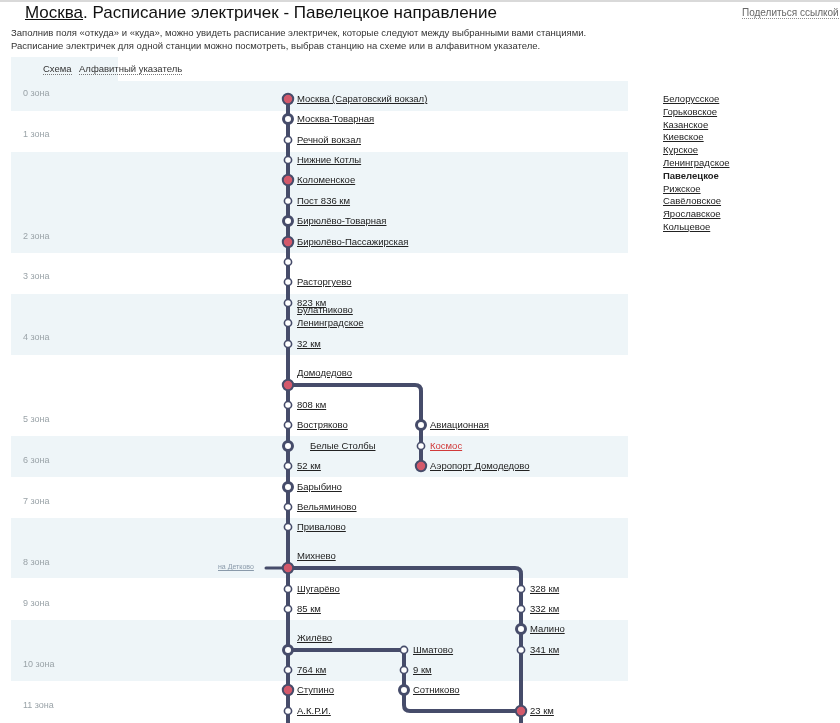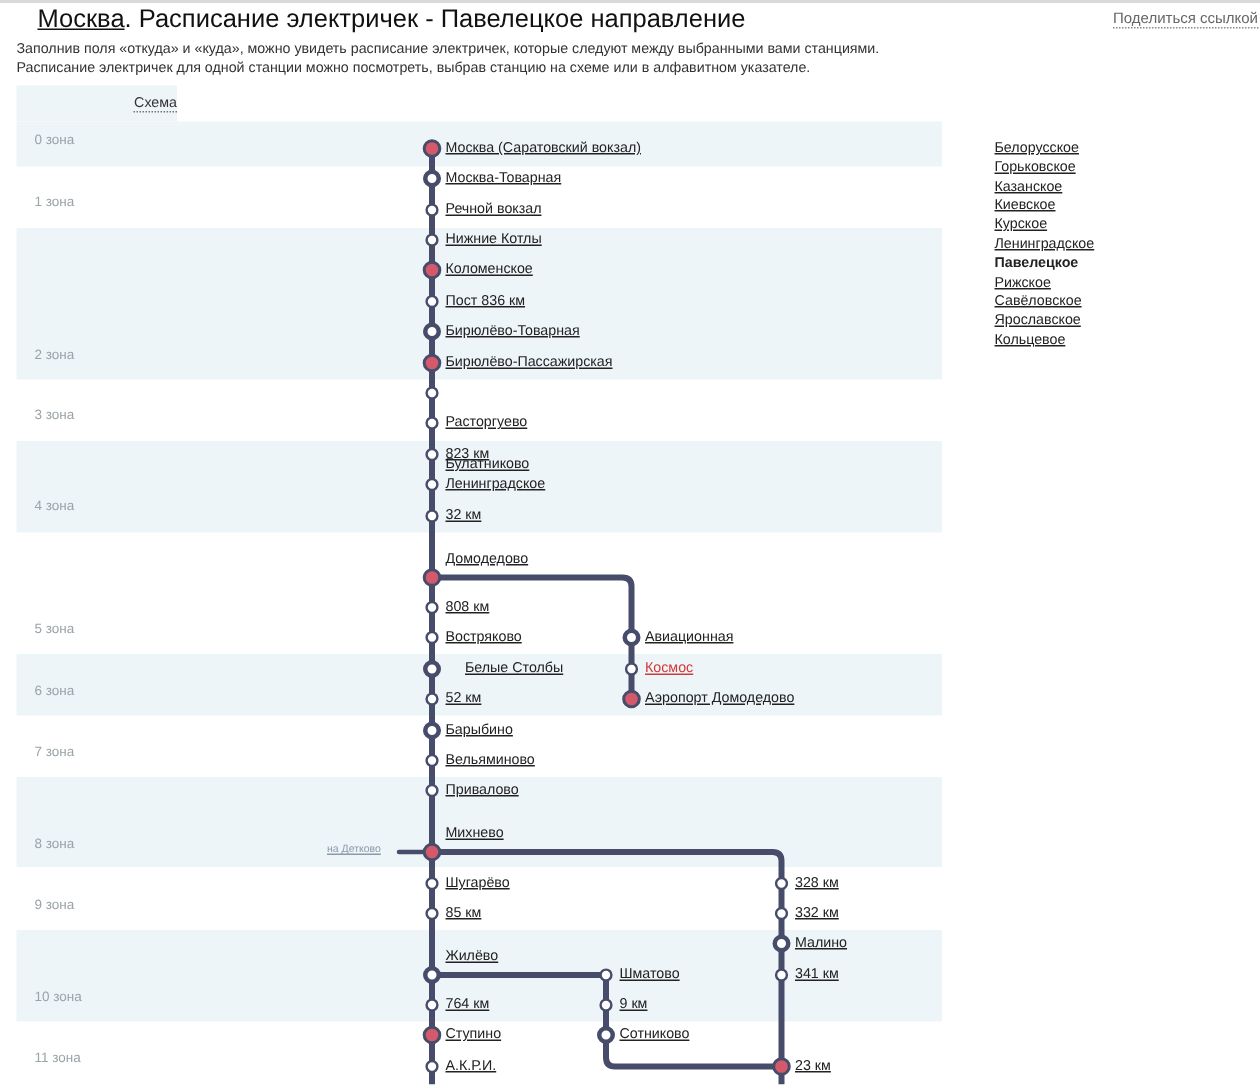--- a/index.html
+++ b/index.html
@@ -37,21 +37,22 @@
 <div id="bands">
     <div class="band" style="top: 83px; height: 28px;"></div>
     <div class="band" style="top: 152px; height: 101px;"></div>
     <div class="band" style="top: 294px; height: 61px;"></div>
     <div class="band" style="top: 436px; height: 41px;"></div>
     <div class="band" style="top: 518px; height: 60px;"></div>
     <div class="band" style="top: 620px; height: 61px;"></div>
   </div>
 
 <div class="tabs">
-  <div class="tab active" style="left:0;width:75px;text-align:right;padding-left:32px;"><span>Схема</span></div>
+  <div class="tab active" style="left:0;width:75px;text-align:left;padding-left:32px;"><span>Схема</span></div>
+  <div class="tab" style="left:68px;width:120px;"><span>Алфавитный указатель</span></div>
 </div>
 <div class="tabs-underline"></div>
 
 <div id="zones">
     <span class="zone" style="top: 88px;">0 зона</span>
     <span class="zone" style="top: 129px;">1 зона</span>
     <span class="zone" style="top: 231px;">2 зона</span>
     <span class="zone" style="top: 271px;">3 зона</span>
     <span class="zone" style="top: 332px;">4 зона</span>
     <span class="zone" style="top: 414px;">5 зона</span>

